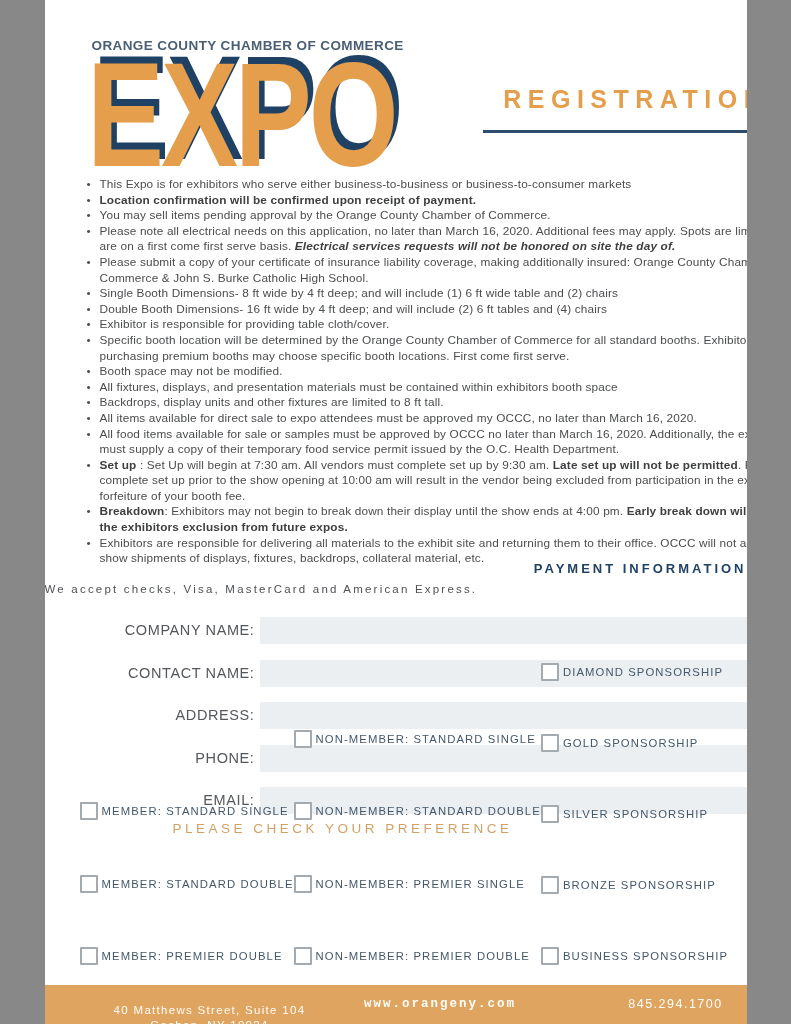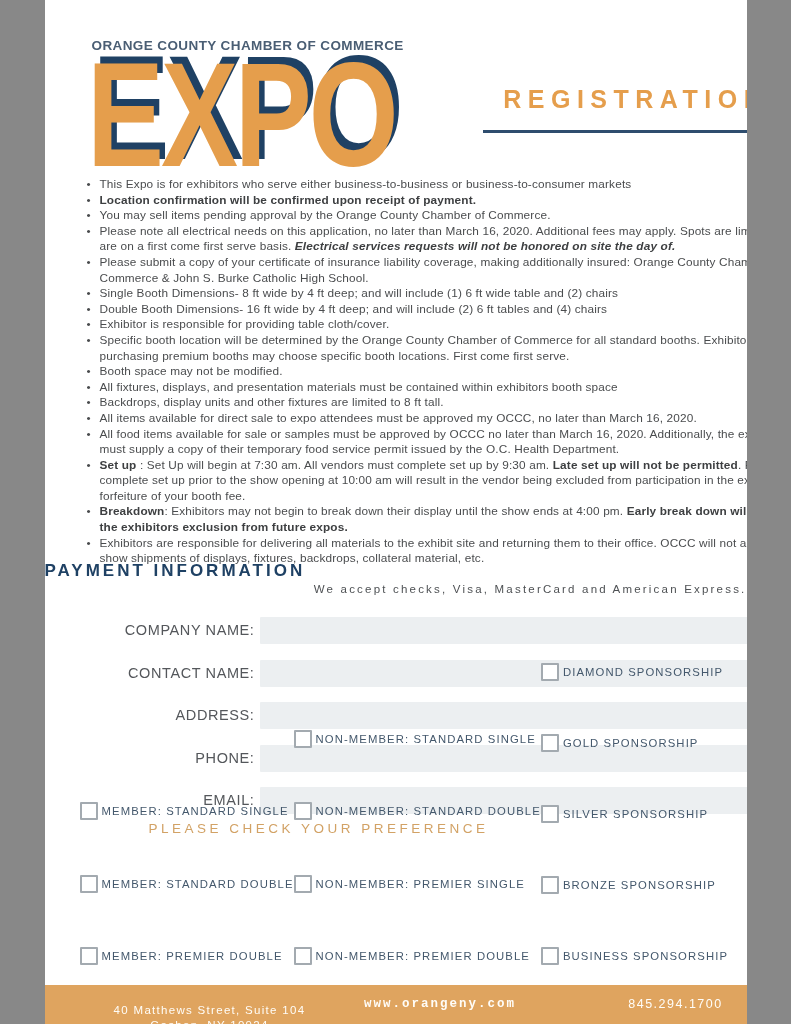--- a/index.html
+++ b/index.html
@@ -32,33 +32,33 @@
   .reg-u{height:3px;background:#2E4D6E;margin-top:16px;}
   
   .bullets{position:absolute;top:177px;left:40px;width:716px;}
   .bullets ul{margin:0;padding:0;list-style:none;}
   .bullets li{position:relative;padding-left:15px;font-size:11.8px;line-height:15.6px;
     color:var(--text-gray);letter-spacing:.15px;}
   .bullets li::before{content:"\2022";position:absolute;left:2px;top:0;color:var(--text-gray);}
   .b{font-weight:bold;color:#3D3F41;}
   .i{font-style:italic;}
   
-  .pay-h{position:absolute;top:561px;left:0;right:0;text-align:left;font-size:17px;
+  .pay-h{position:absolute;top:561px;left:0;right:0;text-align:right;font-size:13px;
     font-weight:bold;color:var(--navy);letter-spacing:3px;}
-  .pay-s{position:absolute;top:583px;left:0;right:0;text-align:right;font-size:11.5px;
+  .pay-s{position:absolute;top:583px;left:0;right:0;text-align:left;font-size:11.5px;
     color:#4E5154;letter-spacing:2.2px;}
   
   .form{position:absolute;top:617px;left:40px;width:716px;}
   .frow{display:flex;margin-bottom:15.5px;}
   .flabel{width:170px;text-align:right;margin-right:5px;font-size:14.5px;color:var(--label-gray);
     letter-spacing:.6px;line-height:27px;white-space:nowrap;}
   .finput{flex:1;height:27px;background:var(--field-bg);border:none;outline:none;border-radius:1px;
     font-family:"Liberation Sans",sans-serif;font-size:14px;color:#333;padding:0 8px;}
   
-  .pref-h{position:absolute;top:821px;left:104px;font-size:13.5px;color:var(--gold);letter-spacing:3.5px;}
+  .pref-h{position:absolute;top:821px;left:128px;font-size:13.5px;color:var(--gold);letter-spacing:3.5px;}
   .prefs{position:absolute;left:35px;right:38px;bottom:59px;display:flex;align-items:flex-end;}
   .pcol{display:flex;flex-direction:column;gap:9.5px;}
   .pcol:nth-child(1){width:228px;text-align:right;}
   .pcol:nth-child(2){width:257px;}
   .pcol:nth-child(3){flex:1;gap:8px;}
   .pitem{display:flex;align-items:center;gap:4px;margin-top:45px;}
   .cbox{width:18px;height:18px;flex:0 0 18px;background:#fff;border:2px solid var(--checkbox-border);
     border-radius:1px;cursor:pointer;}
   .plabel{font-size:11.3px;letter-spacing:1.1px;color:var(--check-label);white-space:nowrap;}
   

